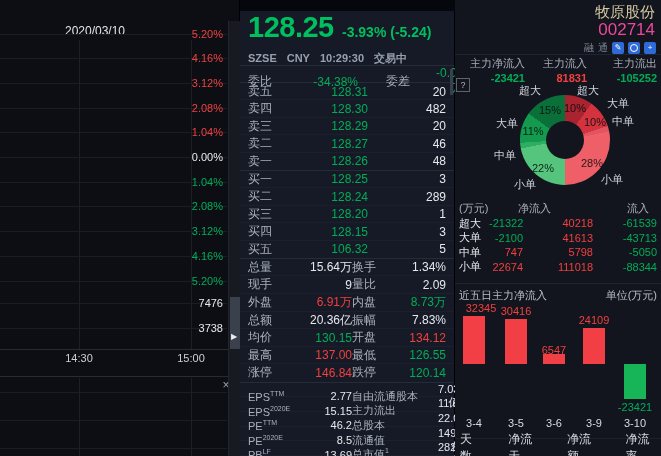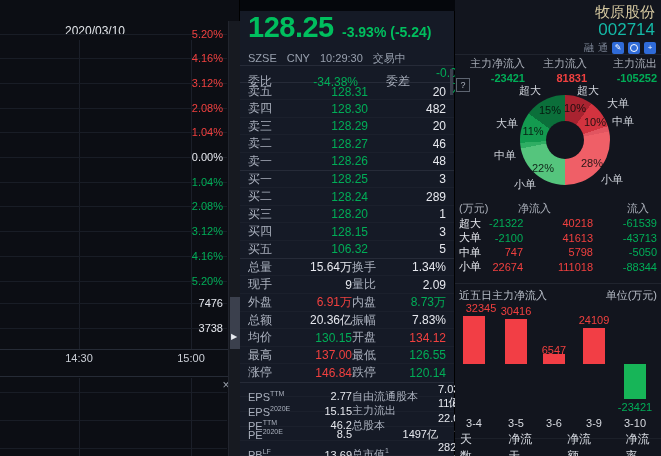--- a/index.html
+++ b/index.html
@@ -21,38 +21,38 @@
   .time-label{position:absolute;top:352px;width:40px;text-align:center;font-size:11px;color:#ccd0d8;}
   .subpanel{position:absolute;left:0;top:376px;width:228px;height:80px;border-top:1px solid #262b36;}
   .close-icon{position:absolute;left:219px;top:378px;font-size:12px;color:#9aa0ab;width:14px;text-align:center;cursor:default;}
   .scrollbar{position:absolute;left:228px;top:21px;width:12px;height:435px;background:#171a21;border-left:1px solid #22252e;box-sizing:border-box;}
   .scroll-thumb{position:absolute;left:1px;width:10px;top:276px;height:52px;background:#3b404d;}
   .scroll-arrow{position:absolute;left:2px;top:311px;font-size:8px;color:#e8ebf1;}
   
   .mid{position:absolute;left:240px;top:11px;width:215px;height:456px;background:#151a26;border-right:1px solid #000;box-sizing:border-box;}
   .price-big{position:absolute;left:8px;top:0px;font-size:29px;font-weight:bold;color:#00bf5e;letter-spacing:-0.5px;}
   .price-chg{position:absolute;left:102px;top:13px;font-size:14px;font-weight:bold;color:#00bf5e;}
-  .subhead{position:absolute;left:8px;top:40px;font-size:11px;color:#98a0ae;}
+  .subhead{position:absolute;left:8px;top:40px;font-size:11px;color:#98a0ae;font-weight:bold;}
   .subhead span{margin-right:10px;}
   .mid-body{position:absolute;left:0;top:54px;width:214px;}
   .sec{border-top:1px solid #262b38;}
   .row{display:grid;align-items:center;padding:0 8px;font-size:12px;border-bottom:1px solid #1b202c;box-sizing:border-box;}
   .row:last-child{border-bottom:none;}
   .row-weibi{grid-template-columns:34px 76px 28px 50px auto;height:16px;}
   .row-book{grid-template-columns:34px 86px auto;height:17.4px;}
   .row-stat{grid-template-columns:34px 70px 52px auto;height:17.55px;}
   .row-fin{grid-template-columns:56px 48px 86px auto;height:14.6px;font-size:11px;}
   .cell-r{text-align:right;}
   .lbl{color:#aab0bd;}
   sup{font-size:7px;color:#aab0bd;}
   .mid-scroll{position:absolute;right:1px;top:58px;width:3px;height:26px;background:#3a404d;}
   
   .right{position:absolute;left:455px;top:0;width:206px;height:456px;background:#12151e;}
   .stock-name{position:absolute;right:6px;top:3px;font-size:15px;color:#d5c8a0;}
-  .stock-code{position:absolute;right:6px;top:20px;font-size:17px;color:#14b8a6;}
+  .stock-code{position:absolute;right:6px;top:20px;font-size:17px;color:#ec4899;}
   .iconrow{position:absolute;right:5px;top:41px;display:flex;gap:4px;align-items:center;}
   .tagtxt{font-size:10px;color:#7f8899;}
   .chip{width:12px;height:12px;background:#2f6bd8;border-radius:2px;color:#fff;font-size:8px;line-height:12px;text-align:center;display:inline-block;}
   .chip-ring{display:inline-flex;align-items:center;justify-content:center;}
   .ring{width:6px;height:6px;border:1px solid #fff;border-radius:50%;display:block;}
   .rp-div{position:absolute;left:0;width:206px;height:1px;background:#20242e;}
   .sum-col{position:absolute;top:56px;font-size:11px;text-align:right;}
   .sum-col .sl{color:#a9aeb8;display:block;}
   .sum-col .sv{display:block;font-weight:bold;margin-top:1px;}
   .help-icon{position:absolute;left:1px;top:78px;width:12px;height:12px;border:1px solid #5d6470;color:#aab0bb;font-size:9px;line-height:12px;text-align:center;}
@@ -254,20 +254,21 @@
           </div>
           <div class="row row-fin">
             <span class="lbl">PE<sup>TTM</sup></span>
             <span class="cell-r t-white">46.2</span>
             <span class="lbl">总股本</span>
             <span class="cell-r t-white">22.05亿</span>
           </div>
           <div class="row row-fin">
             <span class="lbl">PE<sup>2020E</sup></span>
             <span class="cell-r t-white">8.5</span>
+            <span class="lbl">流通值</span>
             <span class="cell-r t-white">1497亿</span>
           </div>
           <div class="row row-fin">
             <span class="lbl">PB<sup>LF</sup></span>
             <span class="cell-r t-white">13.69</span>
             <span class="lbl">总市值<sup>1</sup></span>
             <span class="cell-r t-white">2827亿</span>
           </div>
           <div class="row row-fin">
             <span class="lbl">股息率<sup>TTM</sup></span>

